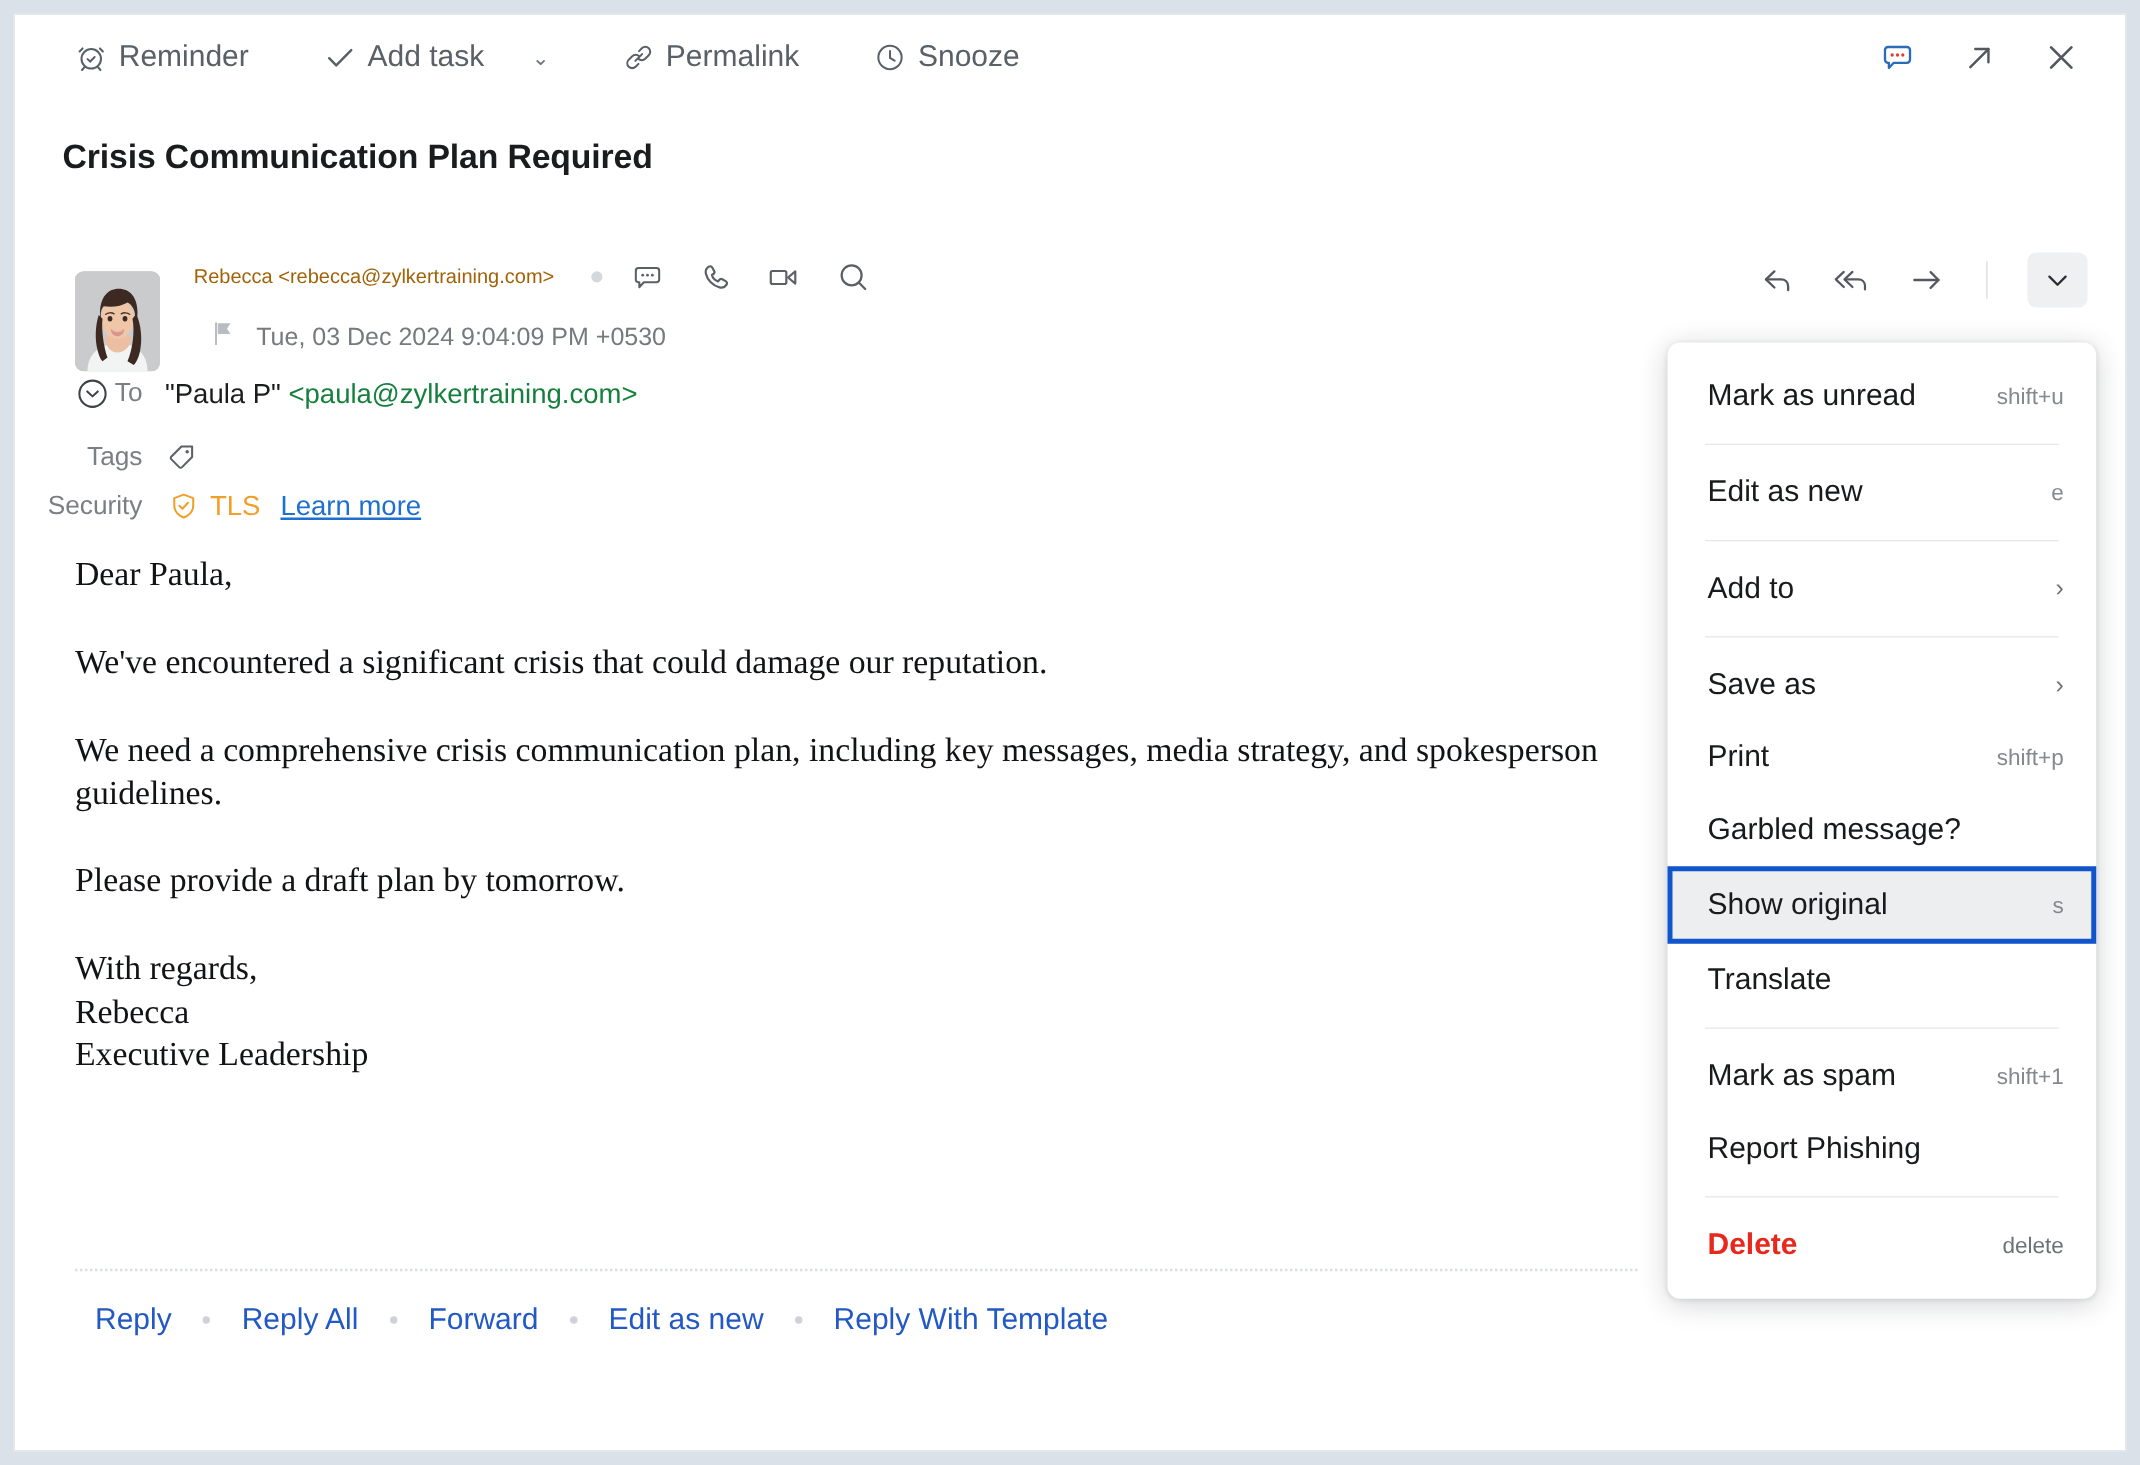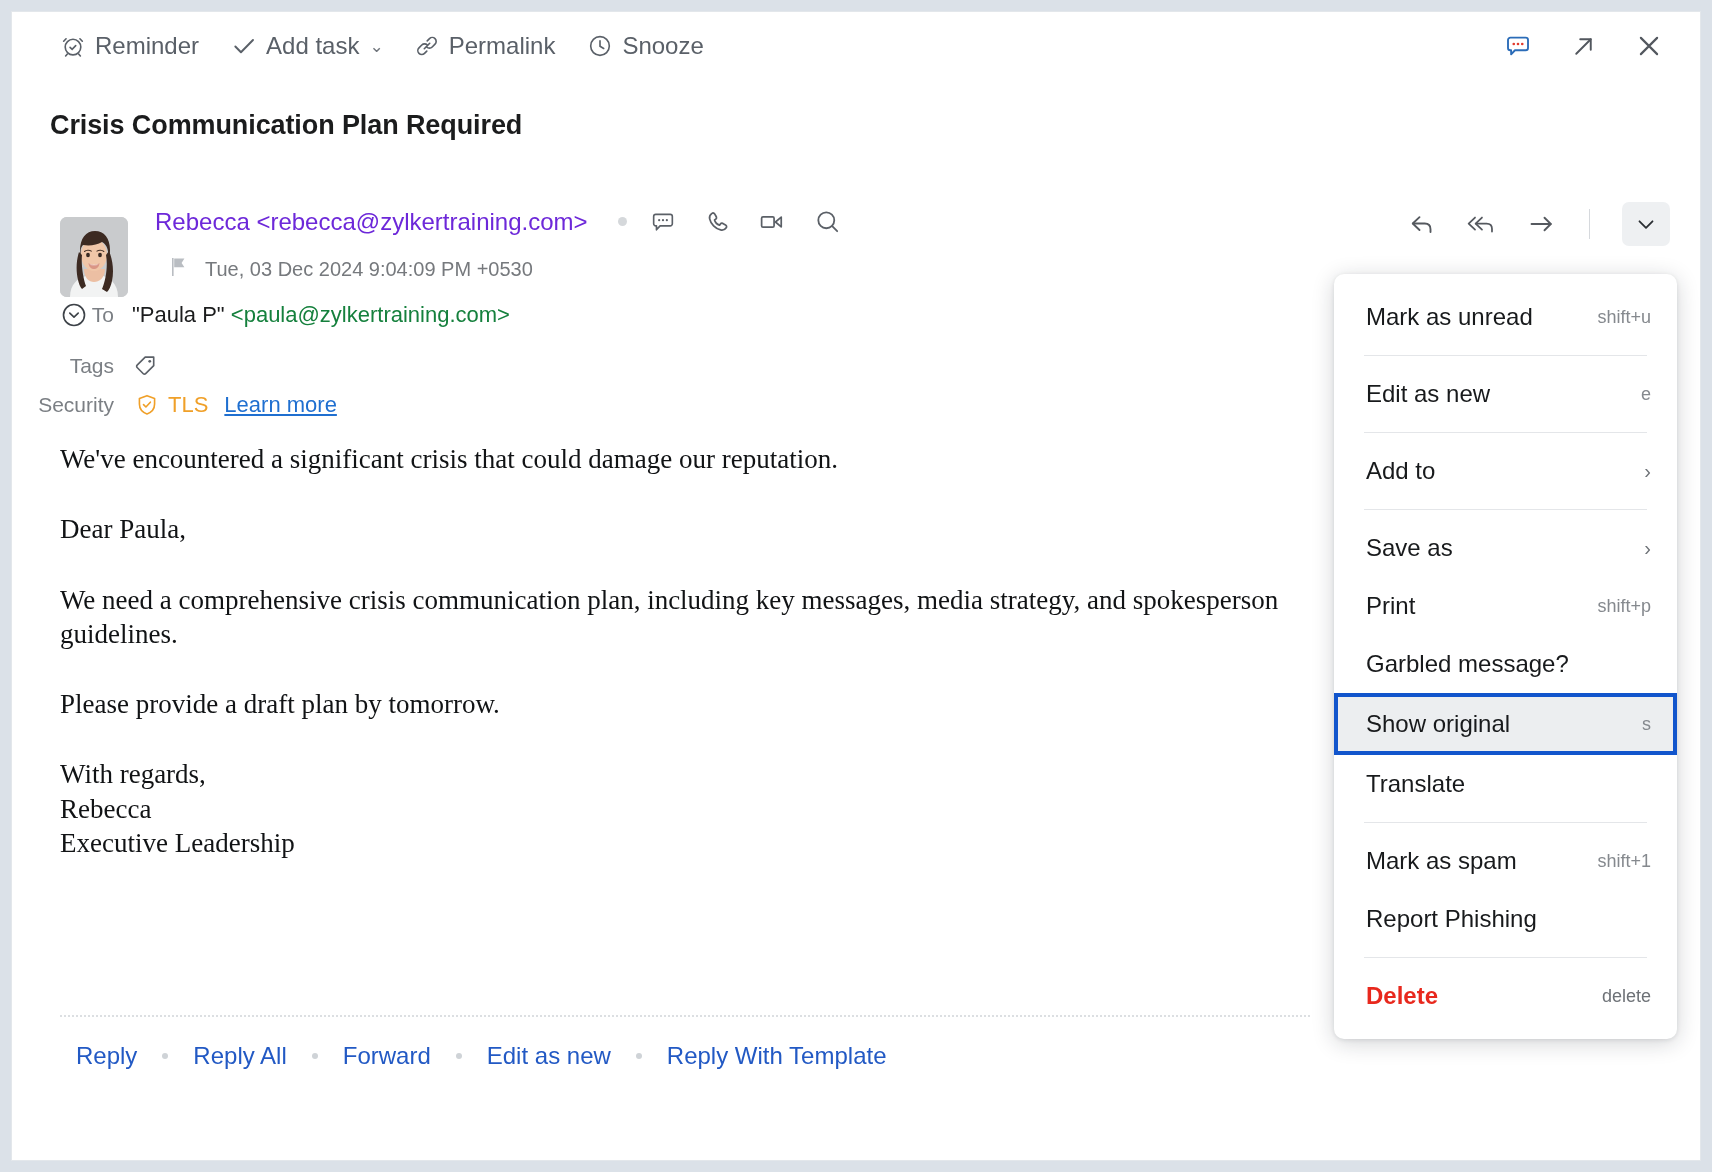--- a/index.html
+++ b/index.html
@@ -31,21 +31,21 @@
   
   #toolbar {
     position: absolute;
     left: 0; top: 0;
     width: 100%;
     height: 68px;
     display: flex;
     align-items: center;
   }
 
-  .tb-group { display: flex; align-items: center; margin-left: 48px; }
+  .tb-group { display: flex; align-items: center; margin-left: 48px; gap: 28px; }
 
   .tb-item {
     display: flex;
     align-items: center;
     gap: 9px;
     margin-right: 32px;
     color: #5a6068;
     font-size: 24px;
     cursor: pointer;
     white-space: nowrap;
@@ -97,22 +97,22 @@
 
   #sender-line {
     position: absolute;
     left: 143px;
     top: 195px;
     display: flex;
     align-items: center;
     gap: 0;
   }
   #sender-name {
-    font-size: 24px;
-    color: #6d28d9;
+    font-size: 16px;
+    color: #a16207;
     white-space: nowrap;
   }
   #presence-dot {
     width: 9px; height: 9px;
     border-radius: 50%;
     background: #d5d8db;
     margin: 0 22px 0 30px;
   }
   .s-icon { margin-right: 26px; cursor: pointer; display: flex; align-items: center; }
 
@@ -457,22 +457,22 @@
       <svg width="26" height="26" viewBox="0 0 24 24" fill="none" stroke="#f0a029" stroke-width="1.5" stroke-linecap="round" stroke-linejoin="round">
         <path d="M12 3.4l7 2.6v5.1c0 4.3-3 7.7-7 9.2-4-1.5-7-4.9-7-9.2V6z"></path>
         <path d="M8.8 11.6l2.2 2.2 4.1-4.4"></path>
       </svg>
     </span>
     <span id="tls-text">TLS</span>
     <span id="learn-more">Learn more</span>
   </div>
 
   <div id="mail-body">
+    <p>Dear Paula,</p>
     <p>We've encountered a significant crisis that could damage our reputation.</p>
-    <p>Dear Paula,</p>
     <p>We need a comprehensive crisis communication plan, including key messages, media strategy, and spokesperson guidelines.</p>
     <p>Please provide a draft plan by tomorrow.</p>
     <p class="sig">With regards,</p>
     <p class="sig">Rebecca</p>
     <p class="sig">Executive Leadership</p>
   </div>
 
   <div id="footer-sep"></div>
   <div id="footer-links">
     <span class="f-link">Reply</span>

